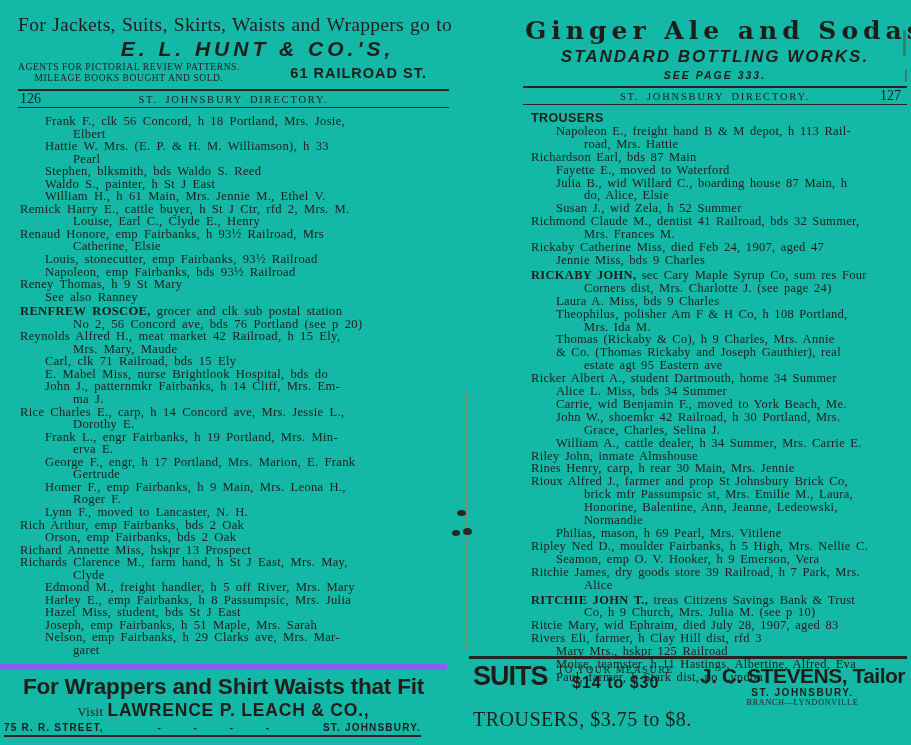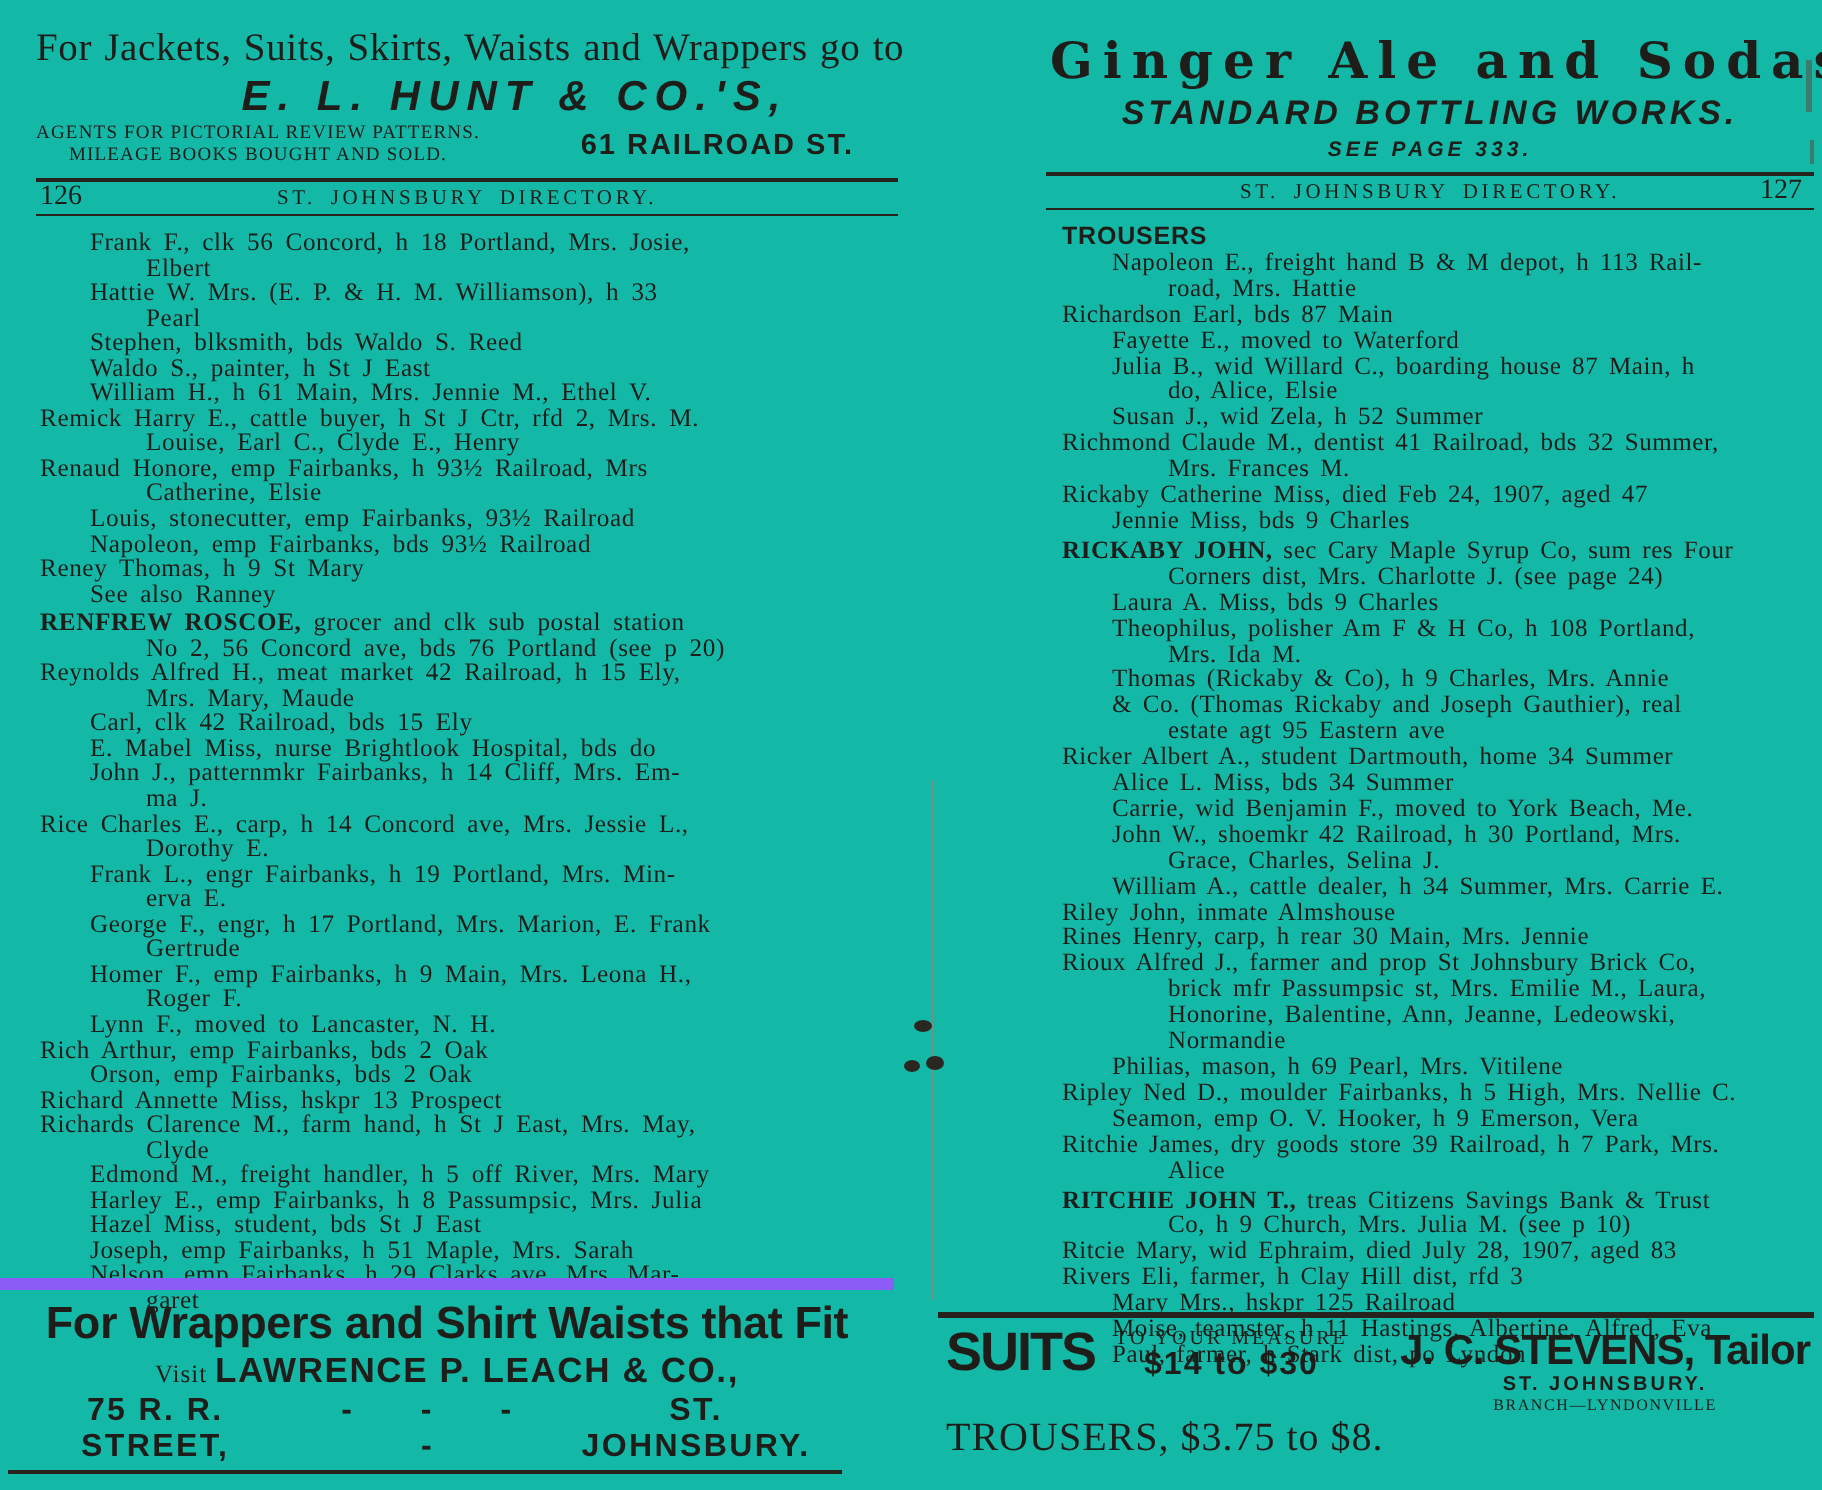--- a/index.html
+++ b/index.html
@@ -53,21 +53,21 @@
 
   
   .ad-leach{position:absolute;left:0;right:8px;bottom:8px;border-top:6px solid #8b5cf6;
     padding-top:4px;text-align:center;}
   .leach1{font-family:"Liberation Sans",sans-serif;font-weight:bold;font-size:22.5px;letter-spacing:-.2px;white-space:nowrap;}
   .leach2{margin-top:0px;white-space:nowrap;}
   .leach2 .visit{font-size:12.5px;letter-spacing:.5px;}
   .leach2 .lname{font-family:"Liberation Sans",sans-serif;font-weight:bold;font-size:17.5px;letter-spacing:.8px;}
   .leach3{display:flex;justify-content:space-between;align-items:center;margin:1px 26px 0 4px;
     border-bottom:2px solid #26231f;padding-bottom:2px;
-    font-family:"Liberation Sans",sans-serif;font-weight:bold;font-size:16px;letter-spacing:1.2px;}
+    font-family:"Liberation Sans",sans-serif;font-weight:bold;font-size:10px;letter-spacing:1.2px;}
   .leach3 .dashes{letter-spacing:0;word-spacing:30px;font-weight:bold;}
 
   
   .ad-stevens{position:absolute;left:14px;right:4px;bottom:14px;border-top:3px solid #26231f;
     padding-top:5px;display:flex;justify-content:space-between;}
   .stv-left{margin-left:4px;}
   .stv-row1{display:flex;align-items:flex-start;}
   .suits{font-family:"Liberation Sans",sans-serif;font-weight:bold;font-size:27px;line-height:24px;letter-spacing:-1px;}
   .measure-col{margin-left:10px;text-align:center;}
   .measure{font-size:10px;letter-spacing:1.5px;line-height:11px;}
@@ -125,21 +125,21 @@
         <div class="line ind0">Renaud Honore, emp Fairbanks, h 93½ Railroad, Mrs</div>
         <div class="line ind2">Catherine, Elsie</div>
         <div class="line ind1">Louis, stonecutter, emp Fairbanks, 93½ Railroad</div>
         <div class="line ind1">Napoleon, emp Fairbanks, bds 93½ Railroad</div>
         <div class="line ind0">Reney Thomas, h 9 St Mary</div>
         <div class="line ind1">See also Ranney</div>
         <div class="line ind0 gap"><span class="bname">RENFREW ROSCOE,</span> grocer and clk sub postal station</div>
         <div class="line ind2">No 2, 56 Concord ave, bds 76 Portland (see p 20)</div>
         <div class="line ind0">Reynolds Alfred H., meat market 42 Railroad, h 15 Ely,</div>
         <div class="line ind2">Mrs. Mary, Maude</div>
-        <div class="line ind1">Carl, clk 42 Railroad, bds 15 Ely</div>
+        <div class="line ind1">Carl, clk 71 Railroad, bds 15 Ely</div>
         <div class="line ind1">E. Mabel Miss, nurse Brightlook Hospital, bds do</div>
         <div class="line ind1">John J., patternmkr Fairbanks, h 14 Cliff, Mrs. Em-</div>
         <div class="line ind2">ma J.</div>
         <div class="line ind0">Rice Charles E., carp, h 14 Concord ave, Mrs. Jessie L.,</div>
         <div class="line ind2">Dorothy E.</div>
         <div class="line ind1">Frank L., engr Fairbanks, h 19 Portland, Mrs. Min-</div>
         <div class="line ind2">erva E.</div>
         <div class="line ind1">George F., engr, h 17 Portland, Mrs. Marion, E. Frank</div>
         <div class="line ind2">Gertrude</div>
         <div class="line ind1">Homer F., emp Fairbanks, h 9 Main, Mrs. Leona H.,</div>

